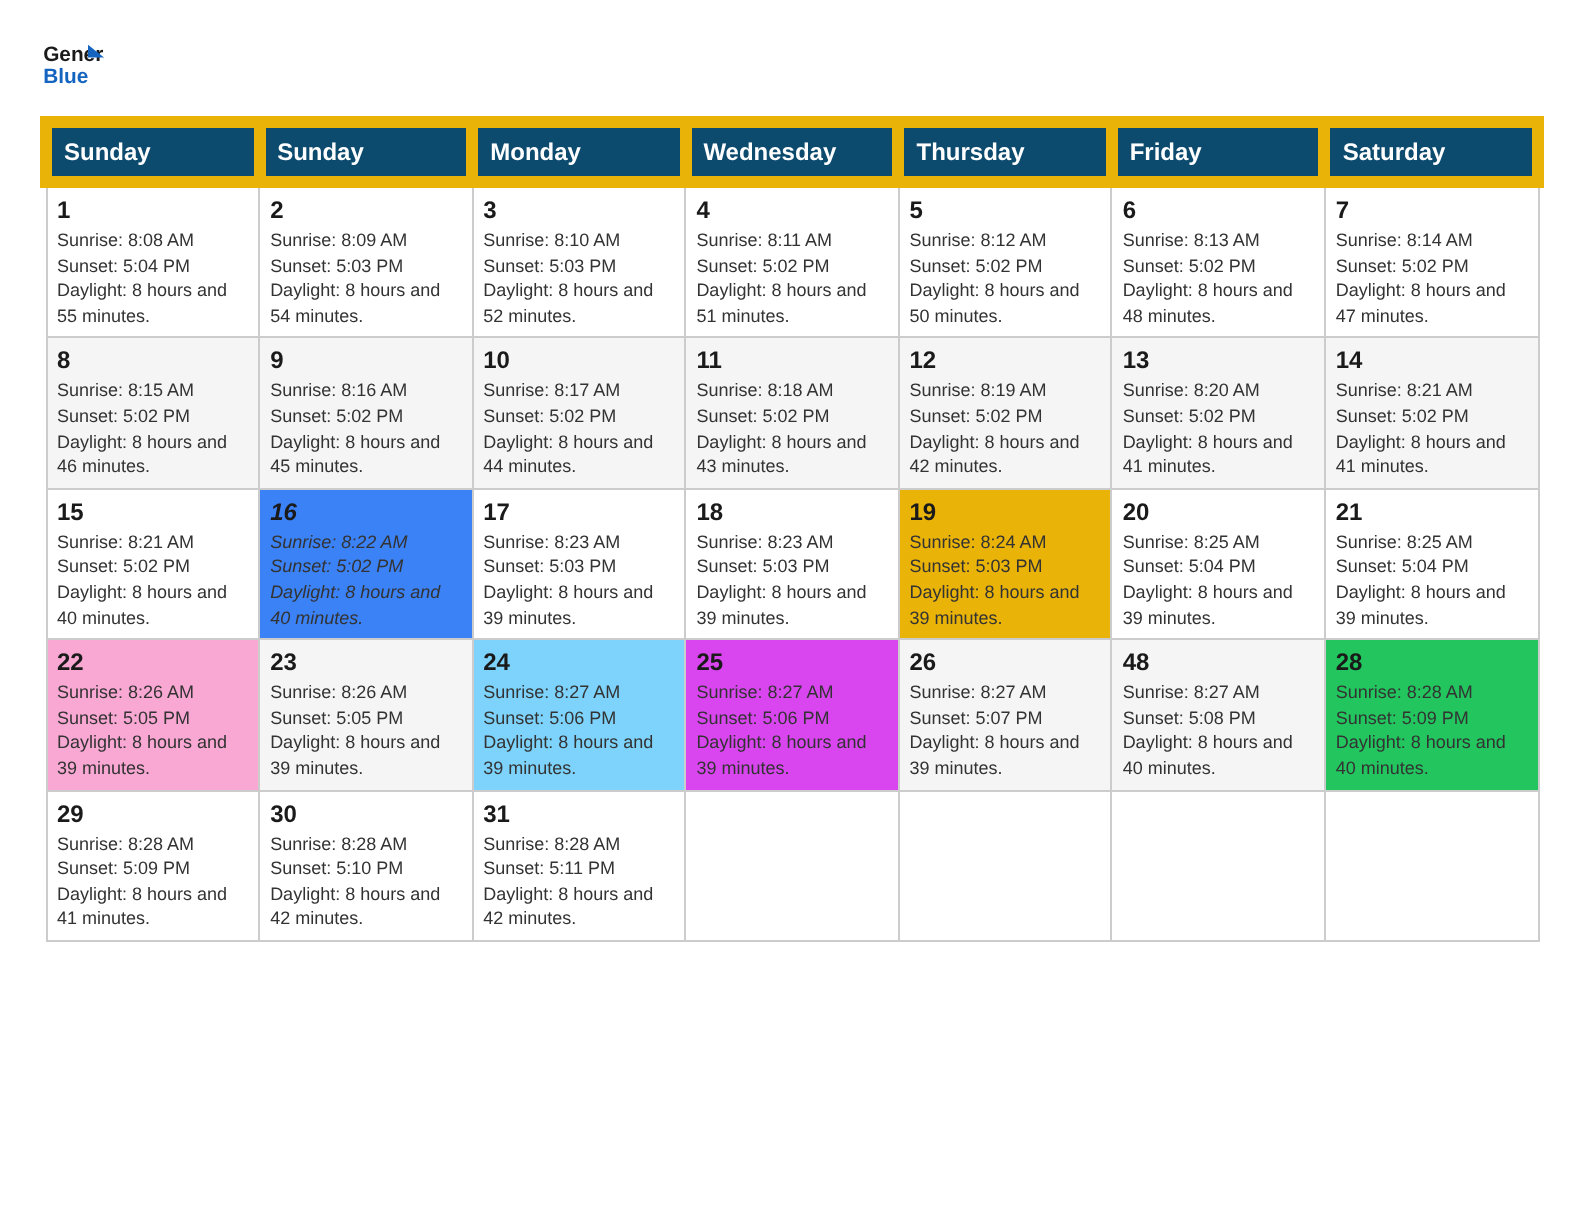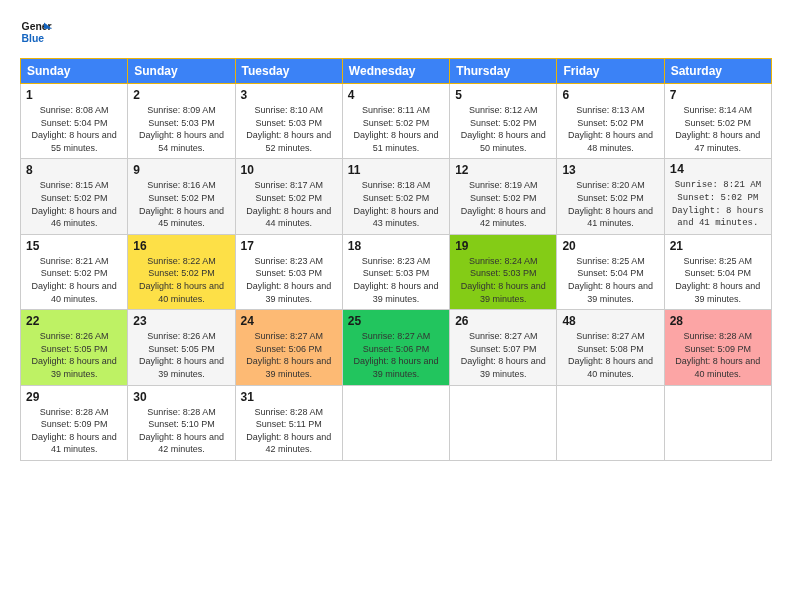--- a/index.html
+++ b/index.html
@@ -43,27 +43,27 @@
       font-size: 14px;
       color: #444;
       margin-top: 2px;
     }
     .calendar {
       width: 100%;
       border-collapse: collapse;
       font-size: 10px;
     }
     .calendar th {
-      background: #3b82f6;
+      background: #0c4a6e;
       color: #fff;
       text-align: left;
       padding: 5px 6px;
       font-size: 12px;
       font-weight: bold;
-      border: 1px solid #eab308;
+      border: 6px solid #eab308;
     }
     .calendar td {
       vertical-align: top;
       border: 1px solid #ccc;
       padding: 4px 5px;
       width: calc(100% / 7);
       min-height: 80px;
       background: #fff;
     }
     .calendar tr:nth-child(even) td {
@@ -73,21 +73,20 @@
       font-size: 12px;
       font-weight: bold;
       color: #1a1a1a;
       display: block;
       margin-bottom: 2px;
     }
     .day-info {
       font-size: 9px;
       color: #333;
       line-height: 1.4;
-      text-align: center;
     }
     .empty-cell {
       background: #fff !important;
     }
     .calendar tr:last-child td {
       background: #f5f5f5;
     }
   </style>
 </head>
 <body>
@@ -110,21 +109,21 @@
       <div class="month-title"></div>
       <div class="location"></div>
     </div>
   </div>
 
   <table class="calendar">
     <thead>
       <tr id="weekday-header">
           <th>Sunday</th>
           <th>Sunday</th>
-          <th>Tuesday</th>
+          <th>Monday</th>
           <th>Wednesday</th>
           <th>Thursday</th>
           <th>Friday</th>
           <th>Saturday</th>
         </tr>
     </thead>
     <tbody id="calendar-body">
         <tr>
           <td style="background: rgb(255, 255, 255);">
             <span class="day-num">1</span>
@@ -173,81 +172,81 @@
             <div class="day-info">Sunrise: 8:18 AM<br>Sunset: 5:02 PM<br>Daylight: 8 hours and 43 minutes.</div>
           </td>
           <td style="background: rgb(245, 245, 245);">
             <span class="day-num">12</span>
             <div class="day-info">Sunrise: 8:19 AM<br>Sunset: 5:02 PM<br>Daylight: 8 hours and 42 minutes.</div>
           </td>
           <td style="background: rgb(245, 245, 245); margin-left: 12px;">
             <span class="day-num">13</span>
             <div class="day-info">Sunrise: 8:20 AM<br>Sunset: 5:02 PM<br>Daylight: 8 hours and 41 minutes.</div>
           </td>
-          <td style="background: rgb(245, 245, 245); font-family: Liberation Mono, monospace;">
+          <td style="background: rgb(245, 245, 245);">
             <span class="day-num">14</span>
             <div class="day-info">Sunrise: 8:21 AM<br>Sunset: 5:02 PM<br>Daylight: 8 hours and 41 minutes.</div>
           </td>
         </tr>
         <tr>
           <td style="background: rgb(255, 255, 255); margin-left: 12px;">
             <span class="day-num">15</span>
             <div class="day-info">Sunrise: 8:21 AM<br>Sunset: 5:02 PM<br>Daylight: 8 hours and 40 minutes.</div>
           </td>
-          <td style="background: #fde047;">
+          <td style="background: #3b82f6; font-style: italic;">
             <span class="day-num">16</span>
             <div class="day-info">Sunrise: 8:22 AM<br>Sunset: 5:02 PM<br>Daylight: 8 hours and 40 minutes.</div>
           </td>
           <td style="background: rgb(255, 255, 255); margin-left: 16px;">
             <span class="day-num">17</span>
             <div class="day-info">Sunrise: 8:23 AM<br>Sunset: 5:03 PM<br>Daylight: 8 hours and 39 minutes.</div>
           </td>
           <td style="background: rgb(255, 255, 255);">
             <span class="day-num">18</span>
             <div class="day-info">Sunrise: 8:23 AM<br>Sunset: 5:03 PM<br>Daylight: 8 hours and 39 minutes.</div>
           </td>
-          <td style="background: #84cc16;">
+          <td style="background: #eab308;">
             <span class="day-num">19</span>
             <div class="day-info">Sunrise: 8:24 AM<br>Sunset: 5:03 PM<br>Daylight: 8 hours and 39 minutes.</div>
           </td>
           <td style="background: rgb(255, 255, 255);">
             <span class="day-num">20</span>
             <div class="day-info">Sunrise: 8:25 AM<br>Sunset: 5:04 PM<br>Daylight: 8 hours and 39 minutes.</div>
           </td>
           <td style="background: rgb(255, 255, 255);">
             <span class="day-num">21</span>
             <div class="day-info">Sunrise: 8:25 AM<br>Sunset: 5:04 PM<br>Daylight: 8 hours and 39 minutes.</div>
           </td>
         </tr>
         <tr>
-          <td style="background: #bef264;">
+          <td style="background: #f9a8d4;">
             <span class="day-num">22</span>
             <div class="day-info">Sunrise: 8:26 AM<br>Sunset: 5:05 PM<br>Daylight: 8 hours and 39 minutes.</div>
           </td>
           <td style="background: rgb(245, 245, 245); margin-top: 43px;">
             <span class="day-num">23</span>
             <div class="day-info">Sunrise: 8:26 AM<br>Sunset: 5:05 PM<br>Daylight: 8 hours and 39 minutes.</div>
           </td>
-          <td style="background: #fdba74;">
+          <td style="background: #7dd3fc;">
             <span class="day-num">24</span>
             <div class="day-info">Sunrise: 8:27 AM<br>Sunset: 5:06 PM<br>Daylight: 8 hours and 39 minutes.</div>
           </td>
-          <td style="background: #22c55e;">
+          <td style="background: #d946ef;">
             <span class="day-num">25</span>
             <div class="day-info">Sunrise: 8:27 AM<br>Sunset: 5:06 PM<br>Daylight: 8 hours and 39 minutes.</div>
           </td>
           <td style="background: rgb(245, 245, 245);">
             <span class="day-num">26</span>
             <div class="day-info">Sunrise: 8:27 AM<br>Sunset: 5:07 PM<br>Daylight: 8 hours and 39 minutes.</div>
           </td>
           <td style="background: rgb(245, 245, 245);">
             <span class="day-num">48</span>
             <div class="day-info">Sunrise: 8:27 AM<br>Sunset: 5:08 PM<br>Daylight: 8 hours and 40 minutes.</div>
           </td>
-          <td style="background: #fca5a5;">
+          <td style="background: #22c55e;">
             <span class="day-num">28</span>
             <div class="day-info">Sunrise: 8:28 AM<br>Sunset: 5:09 PM<br>Daylight: 8 hours and 40 minutes.</div>
           </td>
         </tr>
         <tr>
           <td style="background: rgb(255, 255, 255);">
             <span class="day-num">29</span>
             <div class="day-info">Sunrise: 8:28 AM<br>Sunset: 5:09 PM<br>Daylight: 8 hours and 41 minutes.</div>
           </td>
           <td style="background: rgb(255, 255, 255);">

